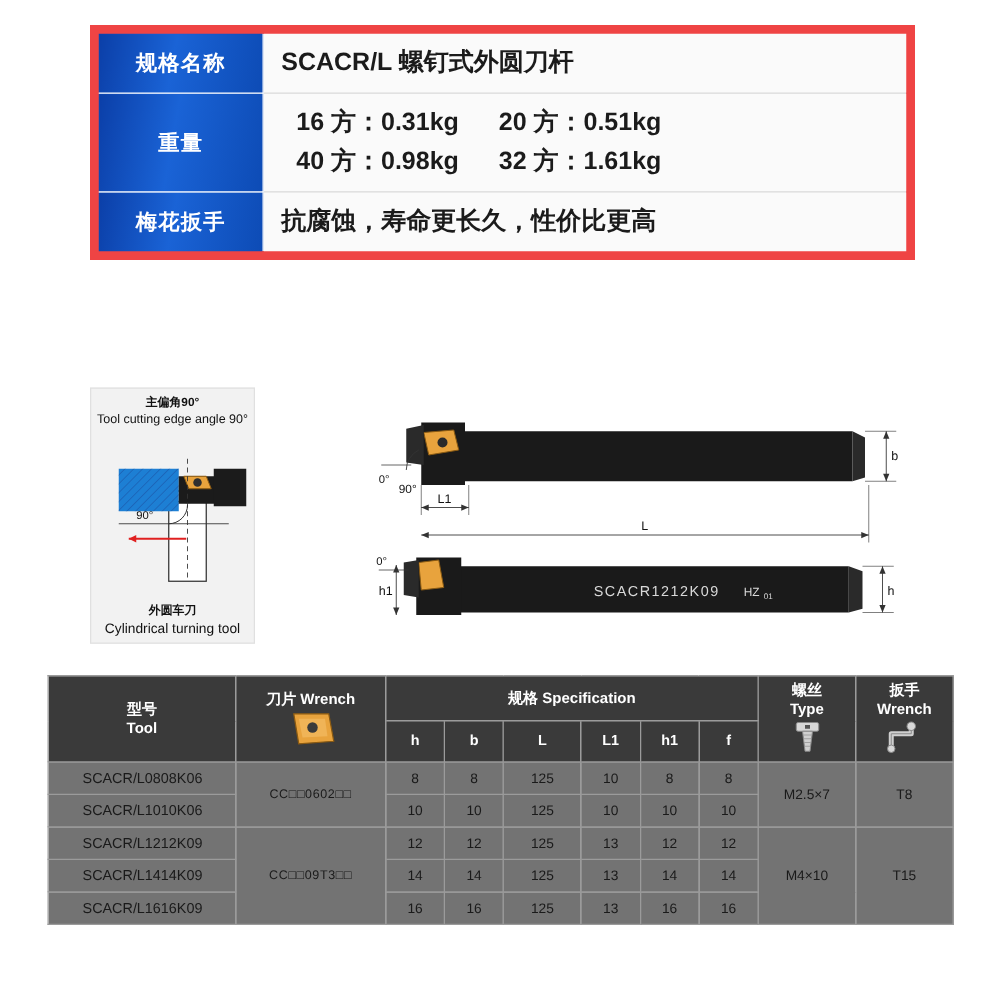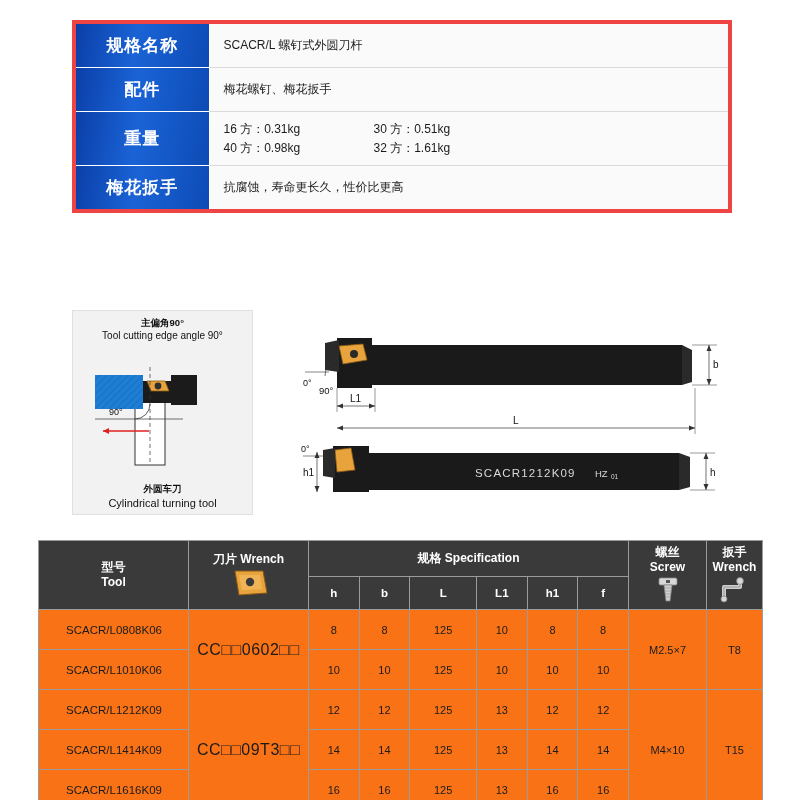--- a/index.html
+++ b/index.html
@@ -12,57 +12,58 @@
     position: relative;
     overflow: hidden;
   }
 
   
   .spec-table {
     position: absolute;
     left: 72px; top: 20px;
     width: 660px;
     border-collapse: collapse;
-    border: 4px solid #ef4444;
+    border: 7px solid #ef4444;
   }
   .spec-table tr { }
   .spec-label {
     width: 135px;
     background: linear-gradient(100deg, #0b3fa8 0%, #1a63d6 45%, #0d4bb5 100%);
     color: #ffffff;
     font-size: 17px;
     font-weight: bold;
     text-align: center;
     vertical-align: middle;
     border: 1px solid #ffffff;
     padding: 10px 4px;
     letter-spacing: 1px;
   }
   .spec-value {
     background: #fafafa;
     border: 1px solid #d9d9d9;
     padding: 8px 14px;
-    font-size: 12px;
+    font-size: 20px;
     color: #1b1b1b;
     vertical-align: middle;
     line-height: 1.55;
+    font-weight: bold;
   }
   .spec-value .row2 { display: block; }
-  .w-col { display:inline-block; min-width: 150px; }
+  .w-col { display:inline-block; min-width: 150px; margin-left: 12px; }
 
   
   .diagram-area {
     position: absolute;
     left: 72px; top: 310px;
     width: 660px; height: 215px;
   }
   .left-illus {
     position: absolute;
     left: 0; top: 0;
-    width: 181px; height: 205px;
+    width: 132px; height: 205px;
     background: #f2f2f2;
     border: 1px solid #e0e0e0;
   }
   .ill-title {
     text-align: center;
     font-size: 9.5px;
     color: #111;
     line-height: 1.3;
     padding-top: 6px;
     font-weight: bold;
@@ -107,53 +108,49 @@
     font-weight: bold;
     font-size: 12px;
     padding: 4px 2px;
     line-height: 1.25;
   }
   .grid-table thead th.sub {
     font-size: 11.5px;
     padding: 3px 2px;
   }
   .grid-table tbody td {
-    background: #f97316;
+    background: #737373;
     color: #1a1a1a;
-    height: 40px;
+    height: 26px;
     padding: 2px 3px;
   }
   .grid-table td.type-cell {
     text-align: center;
     font-size: 11.5px;
     padding-left: 4px;
   }
-  .grid-table td.blade-cell { font-size: 16px; letter-spacing: 0.5px; }
+  .grid-table td.blade-cell { font-size: 10px; letter-spacing: 0.5px; }
   .insert-icon { display:block; margin: 0 auto; }
   .screw-icon { display:block; margin: 0 auto; }
   .wrench-icon { display:block; margin: 0 auto; }
 </style>
 </head>
 <body>
 
 <table class="spec-table">
   <tbody>
     <tr>
       <td class="spec-label">规格名称</td>
       <td class="spec-value">SCACR/L 螺钉式外圆刀杆</td>
     </tr>
     <tr>
-      <td class="spec-label">配件</td>
-      <td class="spec-value">梅花螺钉、梅花扳手</td>
-    </tr>
-    <tr>
       <td class="spec-label">重量</td>
       <td class="spec-value">
         <span class="row2">
-          <span class="w-col">16 方：0.31kg</span><span class="w-col">30 方：0.51kg</span>
+          <span class="w-col">16 方：0.31kg</span><span class="w-col">20 方：0.51kg</span>
         </span>
         <span class="row2">
           <span class="w-col">40 方：0.98kg</span><span class="w-col">32 方：1.61kg</span>
         </span>
       </td>
     </tr>
     <tr>
       <td class="spec-label">梅花扳手</td>
       <td class="spec-value">抗腐蚀，寿命更长久，性价比更高</td>
     </tr>
@@ -283,32 +280,32 @@
         <div>刀片 Wrench</div>
         <svg class="insert-icon" width="44" height="32" viewBox="0 0 44 32">
           <polygon points="8,4 36,4 40,26 12,28" fill="#e8a33d" stroke="#8a5a12" stroke-width="1"></polygon>
           <polygon points="12,8 33,8 35,22 15,23" fill="#f0b457"></polygon>
           <circle cx="23" cy="15" r="4.2" fill="#3a3a3a"></circle>
         </svg>
       </th>
       <th colspan="6">规格 Specification</th>
       <th rowspan="2" style="width:78px">
         <span>螺丝</span><br>
-        <span>Screw</span>
+        <span>Type</span>
         <svg class="screw-icon" width="26" height="30" viewBox="0 0 26 30">
           <rect x="4" y="3" width="18" height="7" rx="1.5" fill="#d8d8d8" stroke="#888" stroke-width="0.8"></rect>
           <rect x="11" y="5" width="4" height="3" fill="#555"></rect>
           <polygon points="9,10 17,10 15,26 11,26" fill="#cfcfcf" stroke="#888" stroke-width="0.8"></polygon>
           <line x1="9.6" y1="13" x2="16.4" y2="13" stroke="#999" stroke-width="0.7"></line>
           <line x1="10" y1="16" x2="16" y2="16" stroke="#999" stroke-width="0.7"></line>
           <line x1="10.4" y1="19" x2="15.6" y2="19" stroke="#999" stroke-width="0.7"></line>
           <line x1="10.8" y1="22" x2="15.2" y2="22" stroke="#999" stroke-width="0.7"></line>
         </svg>
       </th>
-      <th rowspan="2" style="width:56px">
+      <th rowspan="2" style="width:78px">
         <span>扳手</span><br>
         <span>Wrench</span>
         <svg class="wrench-icon" width="34" height="30" viewBox="0 0 34 30">
           <path d="M6 24 L6 12 L22 12 L22 6" fill="none" stroke="#cfcfcf" stroke-width="4" stroke-linecap="round" stroke-linejoin="round"></path>
           <path d="M6 24 L6 12 L22 12 L22 6" fill="none" stroke="#8a8a8a" stroke-width="0.8" stroke-linecap="round" stroke-linejoin="round"></path>
           <circle cx="22" cy="6" r="3.4" fill="#d8d8d8" stroke="#888" stroke-width="0.8"></circle>
           <circle cx="6" cy="24" r="3" fill="#d8d8d8" stroke="#888" stroke-width="0.8"></circle>
         </svg>
       </th>
     </tr>

